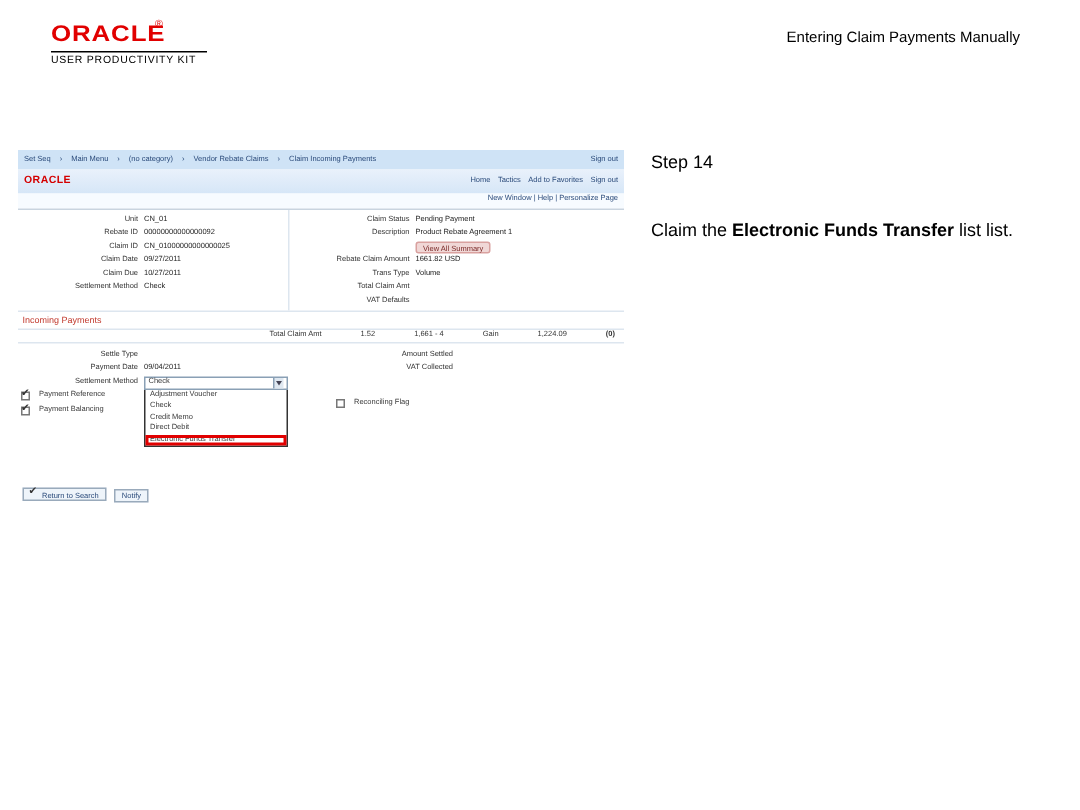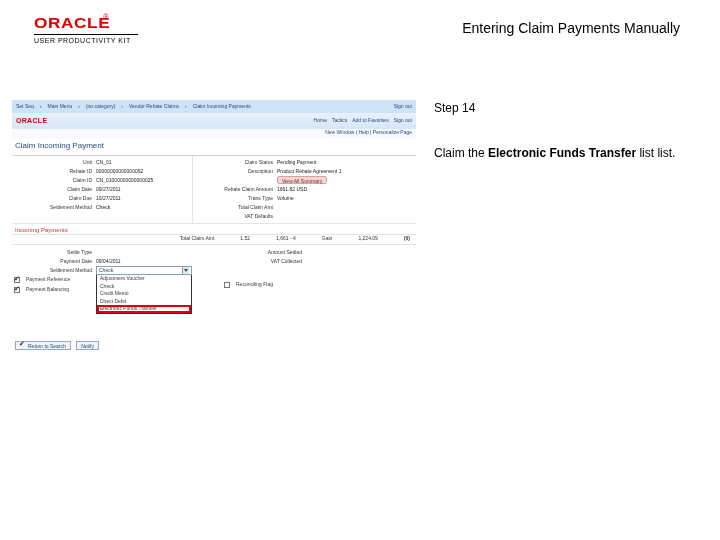--- a/index.html
+++ b/index.html
@@ -6,21 +6,21 @@
   html, body { width: 720px; height: 540px; font-family: Arial, Helvetica, sans-serif; background: #fff; color: #000; }
   .page { width: 720px; height: 405px; position: relative; }
 
   
   .hdr { display: flex; align-items: flex-start; justify-content: space-between; padding: 14px 30px 6px 34px; }
   .logo-block { display: flex; flex-direction: column; }
   .oracle-logo { display: flex; align-items: center; gap: 3px; }
   .oracle-logo .word { font-family: Arial, sans-serif; font-weight: 900; color: #e10000; font-size: 15px; letter-spacing: 0.5px; transform: scaleX(1.15); transform-origin: left; }
   .oracle-logo .reg { color: #e10000; font-size: 7px; position: relative; top: -6px; }
   .upk { font-size: 7px; letter-spacing: 0.5px; color: #000; border-top: 1px solid #000; margin-top: 3px; padding-top: 2px; width: 104px; }
-  .doc-title { font-size: 14px; color: #000; padding-top: 6px; padding-right: 10px; }
+  .doc-title { font-size: 10px; color: #000; padding-top: 6px; padding-right: 10px; }
 
   
   .body-row { display: flex; padding: 50px 26px 0 12px; gap: 18px; align-items: flex-start; }
   .shot-col { width: 404px; }
   .text-col { flex: 1; font-size: 12px; line-height: 1.45; }
   .step-label { margin-bottom: 28px; }
   .instr b { font-weight: 700; }
 
   
   .shot { width: 404px; border: 0; font-size: 5px; color: #3a3a3a; line-height: 1.1; }
@@ -102,21 +102,20 @@
         <span class="mini-logo">ORACLE</span>
         <span class="rlinks">
           <span>Home</span>
           <span>Tactics</span>
           <span>Add to Favorites</span>
           <span>Sign out</span>
         </span>
       </div>
       <div class="sub-bar">New Window | Help | Personalize Page</div>
 
-      <div class="pg-title">Claim Incoming Payment</div>
 
       <div class="form-area">
         <div class="two-col">
           <div class="lcol">
             <div class="frow">
                   <span class="flab">Unit</span>
                   <span class="fval">CN_01</span>
                 </div>
             <div class="frow">
                   <span class="flab">Rebate ID</span>

